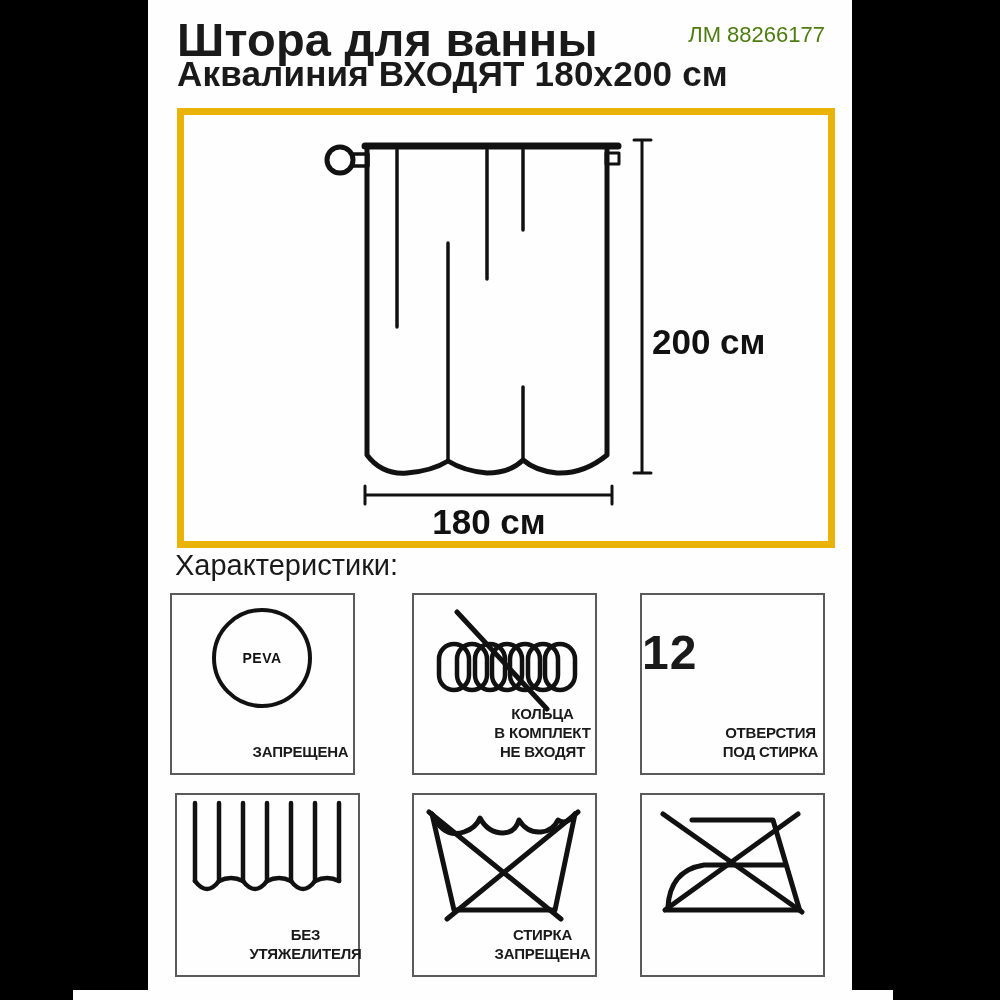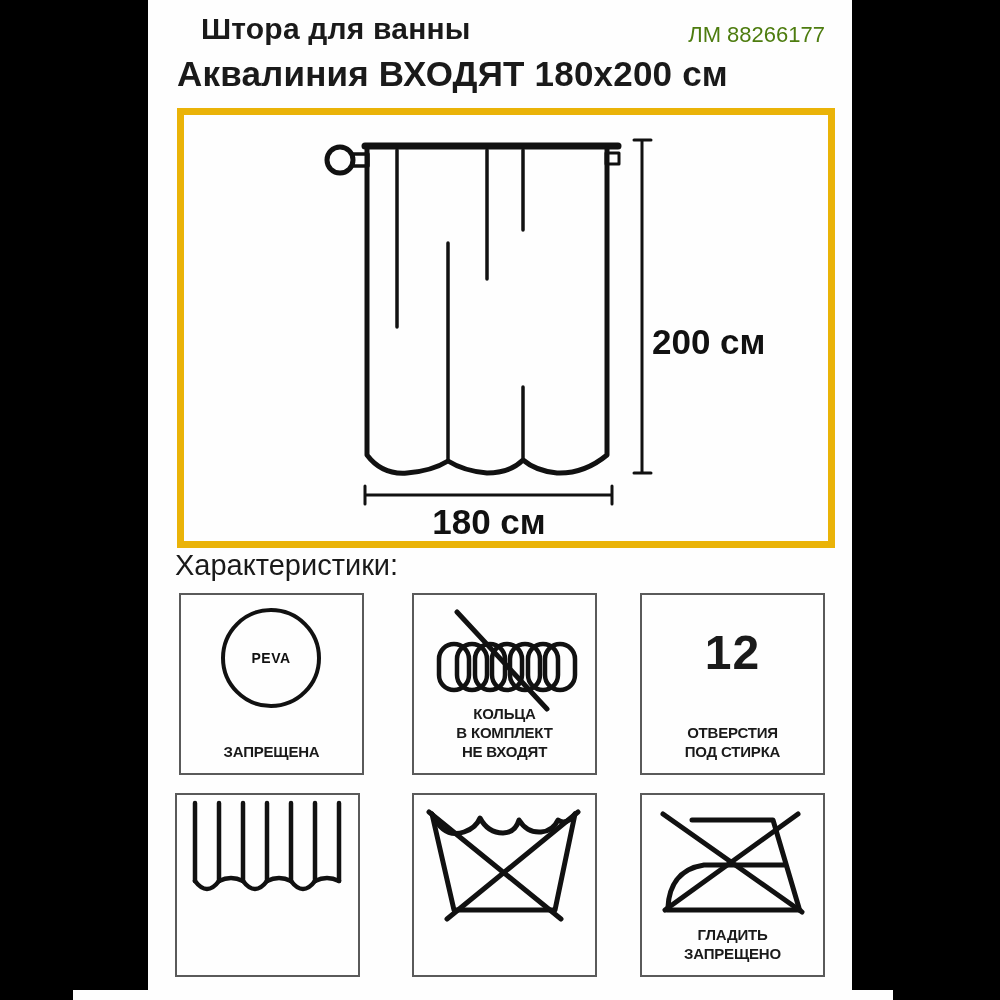--- a/index.html
+++ b/index.html
@@ -1,36 +1,36 @@
 <!DOCTYPE html>
 <html><head>
 <meta charset="utf-8">
 <style>
   html,body{margin:0;padding:0;background:#000;}
   .stage{position:relative;width:1000px;height:1000px;background:#000;overflow:hidden;
          font-family:"Liberation Sans",sans-serif;color:#1a1a1a;}
   .card{position:absolute;left:148px;top:0;width:704px;height:990px;background:#fefefe;}
   .bottom-strip{position:absolute;left:73px;top:990px;width:820px;height:10px;background:#fefefe;}
-  .title1{position:absolute;left:29px;top:12px;font-size:30px;font-weight:700;letter-spacing:.2px;margin-left:24px;}
+  .title1{position:absolute;left:29px;top:12px;font-size:47px;font-weight:700;letter-spacing:.2px;}
   .title2{position:absolute;left:29px;top:54px;font-size:35px;font-weight:700;letter-spacing:.2px;}
   .code{position:absolute;right:27px;top:22px;font-size:22px;font-weight:400;color:#4d7c0f;}
   .frame{position:absolute;left:29px;top:108px;width:644px;height:426px;border:7px solid #eab308;}
   .frame svg{position:absolute;left:-2px;top:-2px;}
   .heading{position:absolute;left:27px;top:549px;font-size:29px;font-weight:400;}
   .cap-box{position:absolute;border:2px solid #5a5a5a;background:#fefefe;}
-  .b1{left:31px; top:593px;width:181px;height:178px;}
+  .b1{left:22px; top:593px;width:181px;height:178px;}
   .b2{left:264px;top:593px;width:181px;height:178px;}
   .b3{left:492px;top:593px;width:181px;height:178px;}
   .b4{left:27px; top:793px;width:181px;height:180px;}
   .b5{left:264px;top:793px;width:181px;height:180px;}
   .b6{left:492px;top:793px;width:181px;height:180px;}
   .cap-label{position:absolute;bottom:12px;left:0;width:100%;text-align:center;
-             font-size:15px;font-weight:700;line-height:19px;white-space:pre-line;letter-spacing:-.2px;}
+             font-size:15px;font-weight:700;line-height:19px;white-space:pre-line;letter-spacing:-.2px;padding-left:38px;}
   .cap-icon{position:absolute;left:0;top:0;width:100%;}
-  .big-num{position:absolute;left:0;top:30px;width:100%;text-align:center;
+  .big-num{position:absolute;left:0;top:30px;width:100%;text-align:left;
            font-size:48px;font-weight:700;letter-spacing:1px;}
   .peva-text{font-size:14px;font-weight:700;letter-spacing:.5px;}
   .dim-label{font-size:35px;font-weight:700;}
   svg{display:block;}
 </style>
 </head>
 <body>
 
 <div class="stage">
   <div class="card">
@@ -103,38 +103,40 @@
     </div>
 
     <div class="cap-box b4">
       <svg class="cap-icon" width="181" height="130" viewBox="0 0 181 130">
         <g fill="none" stroke="#111" stroke-width="4.5" stroke-linecap="round">
           <path d="M 18 8 V 86 M 42 8 V 86 M 66 8 V 86 M 90 8 V 86 M 114 8 V 86 M 138 8 V 86 M 162 8 V 86"></path>
           <path d="M 18 86 Q 30 102 42 86 M 66 86 Q 78 102 90 86 M 114 86 Q 126 102 138 86"></path>
           <path d="M 42 86 Q 54 80 66 86 M 90 86 Q 102 80 114 86 M 138 86 Q 150 80 162 86"></path>
         </g>
       </svg>
+      <div class="cap-label">БЕЗ
+УТЯЖЕЛИТЕЛЯ</div>
     </div>
 
     <div class="cap-box b5">
       <svg class="cap-icon" width="181" height="135" viewBox="0 0 181 135">
         <g fill="none" stroke="#111" stroke-width="5" stroke-linecap="round" stroke-linejoin="round">
           <path d="M 18 19 L 40 115 H 141 L 161 19"></path>
           <path d="M 18 19 Q 30 44 50 37 Q 62 33 66 23 Q 74 38 89 38 Q 101 38 105 25 Q 113 38 127 37 Q 139 36 144 25 Q 152 31 161 19"></path>
           <path d="M 15 17 L 147 124 M 164 17 L 33 124"></path>
         </g>
       </svg>
+      <div class="cap-label">СТИРКА
+ЗАПРЕЩЕНА</div>
     </div>
 
     <div class="cap-box b6">
       <svg class="cap-icon" width="181" height="135" viewBox="0 0 181 135">
         <g fill="none" stroke="#111" stroke-width="5" stroke-linecap="round" stroke-linejoin="round">
           <path d="M 50 25 H 131 L 157 113 M 25 115 H 158 M 26 112 C 27 92 36 74 62 70 H 144"></path>
           <path d="M 21 19 L 160 117 M 156 19 L 23 115"></path>
         </g>
       </svg>
-      <div class="cap-label">ГЛАДИТЬ
-ЗАПРЕЩЕНО</div>
     </div>
 
   </div>
   <div class="bottom-strip"></div>
 </div>
 
 </body></html>

